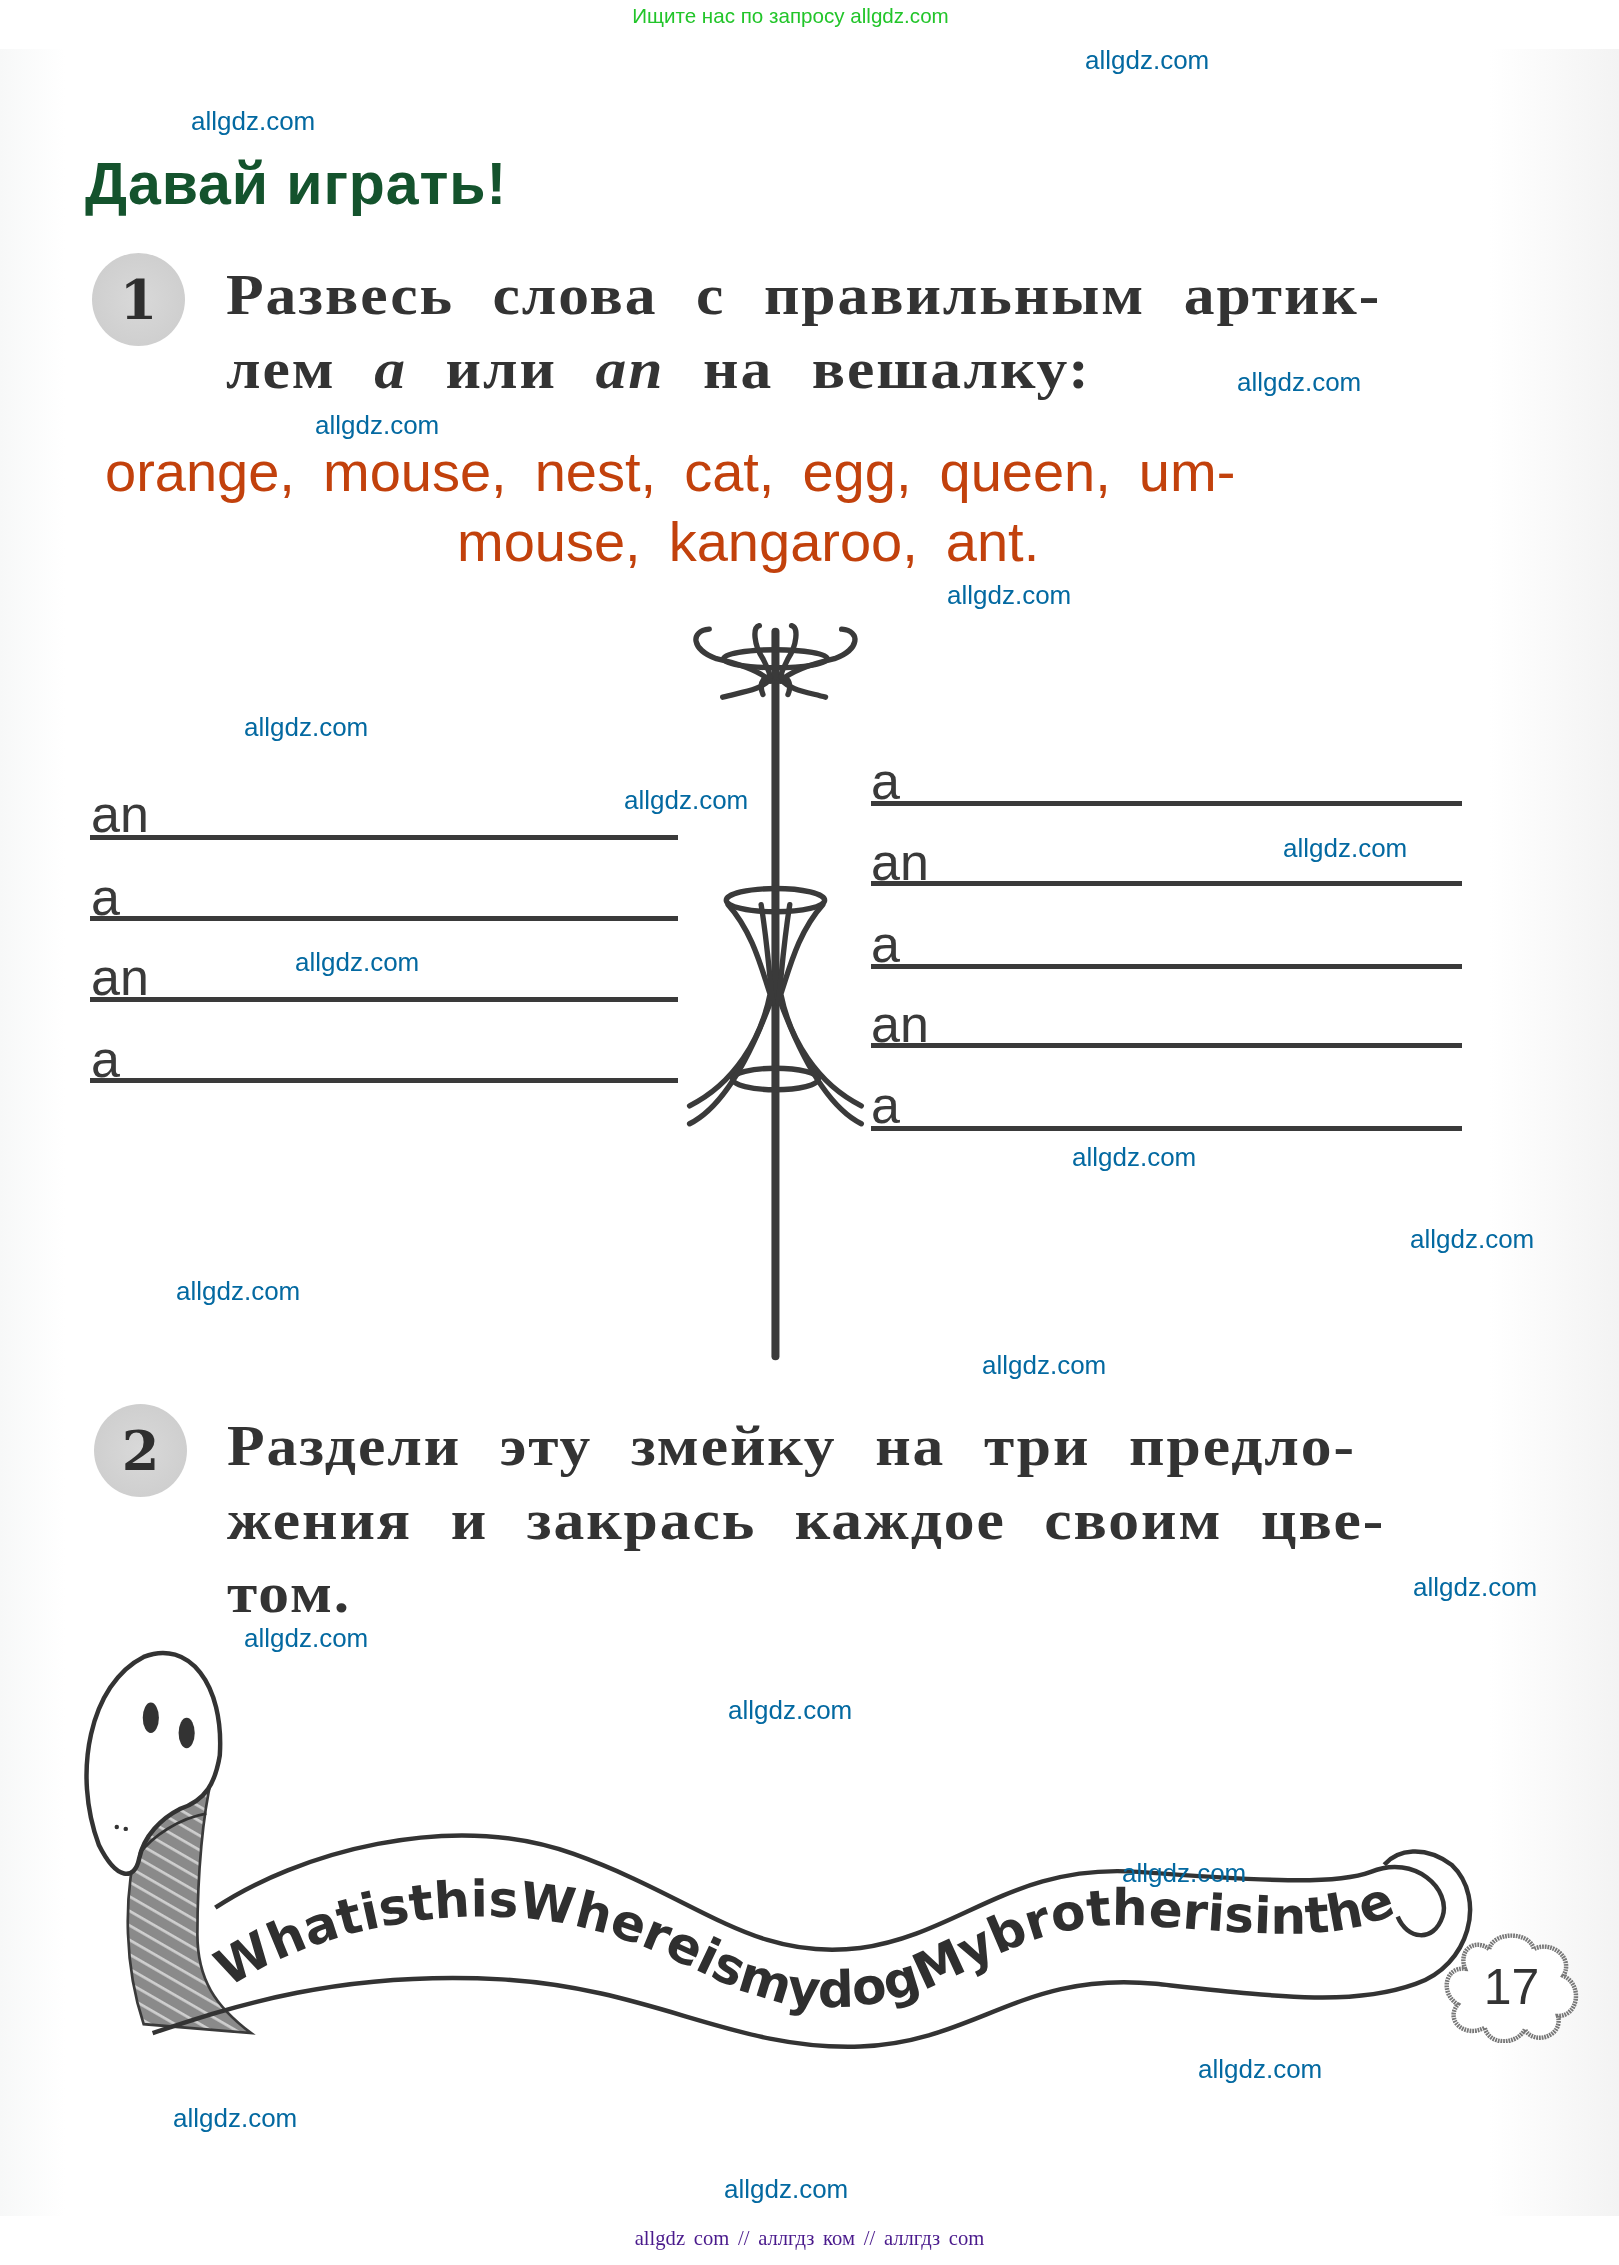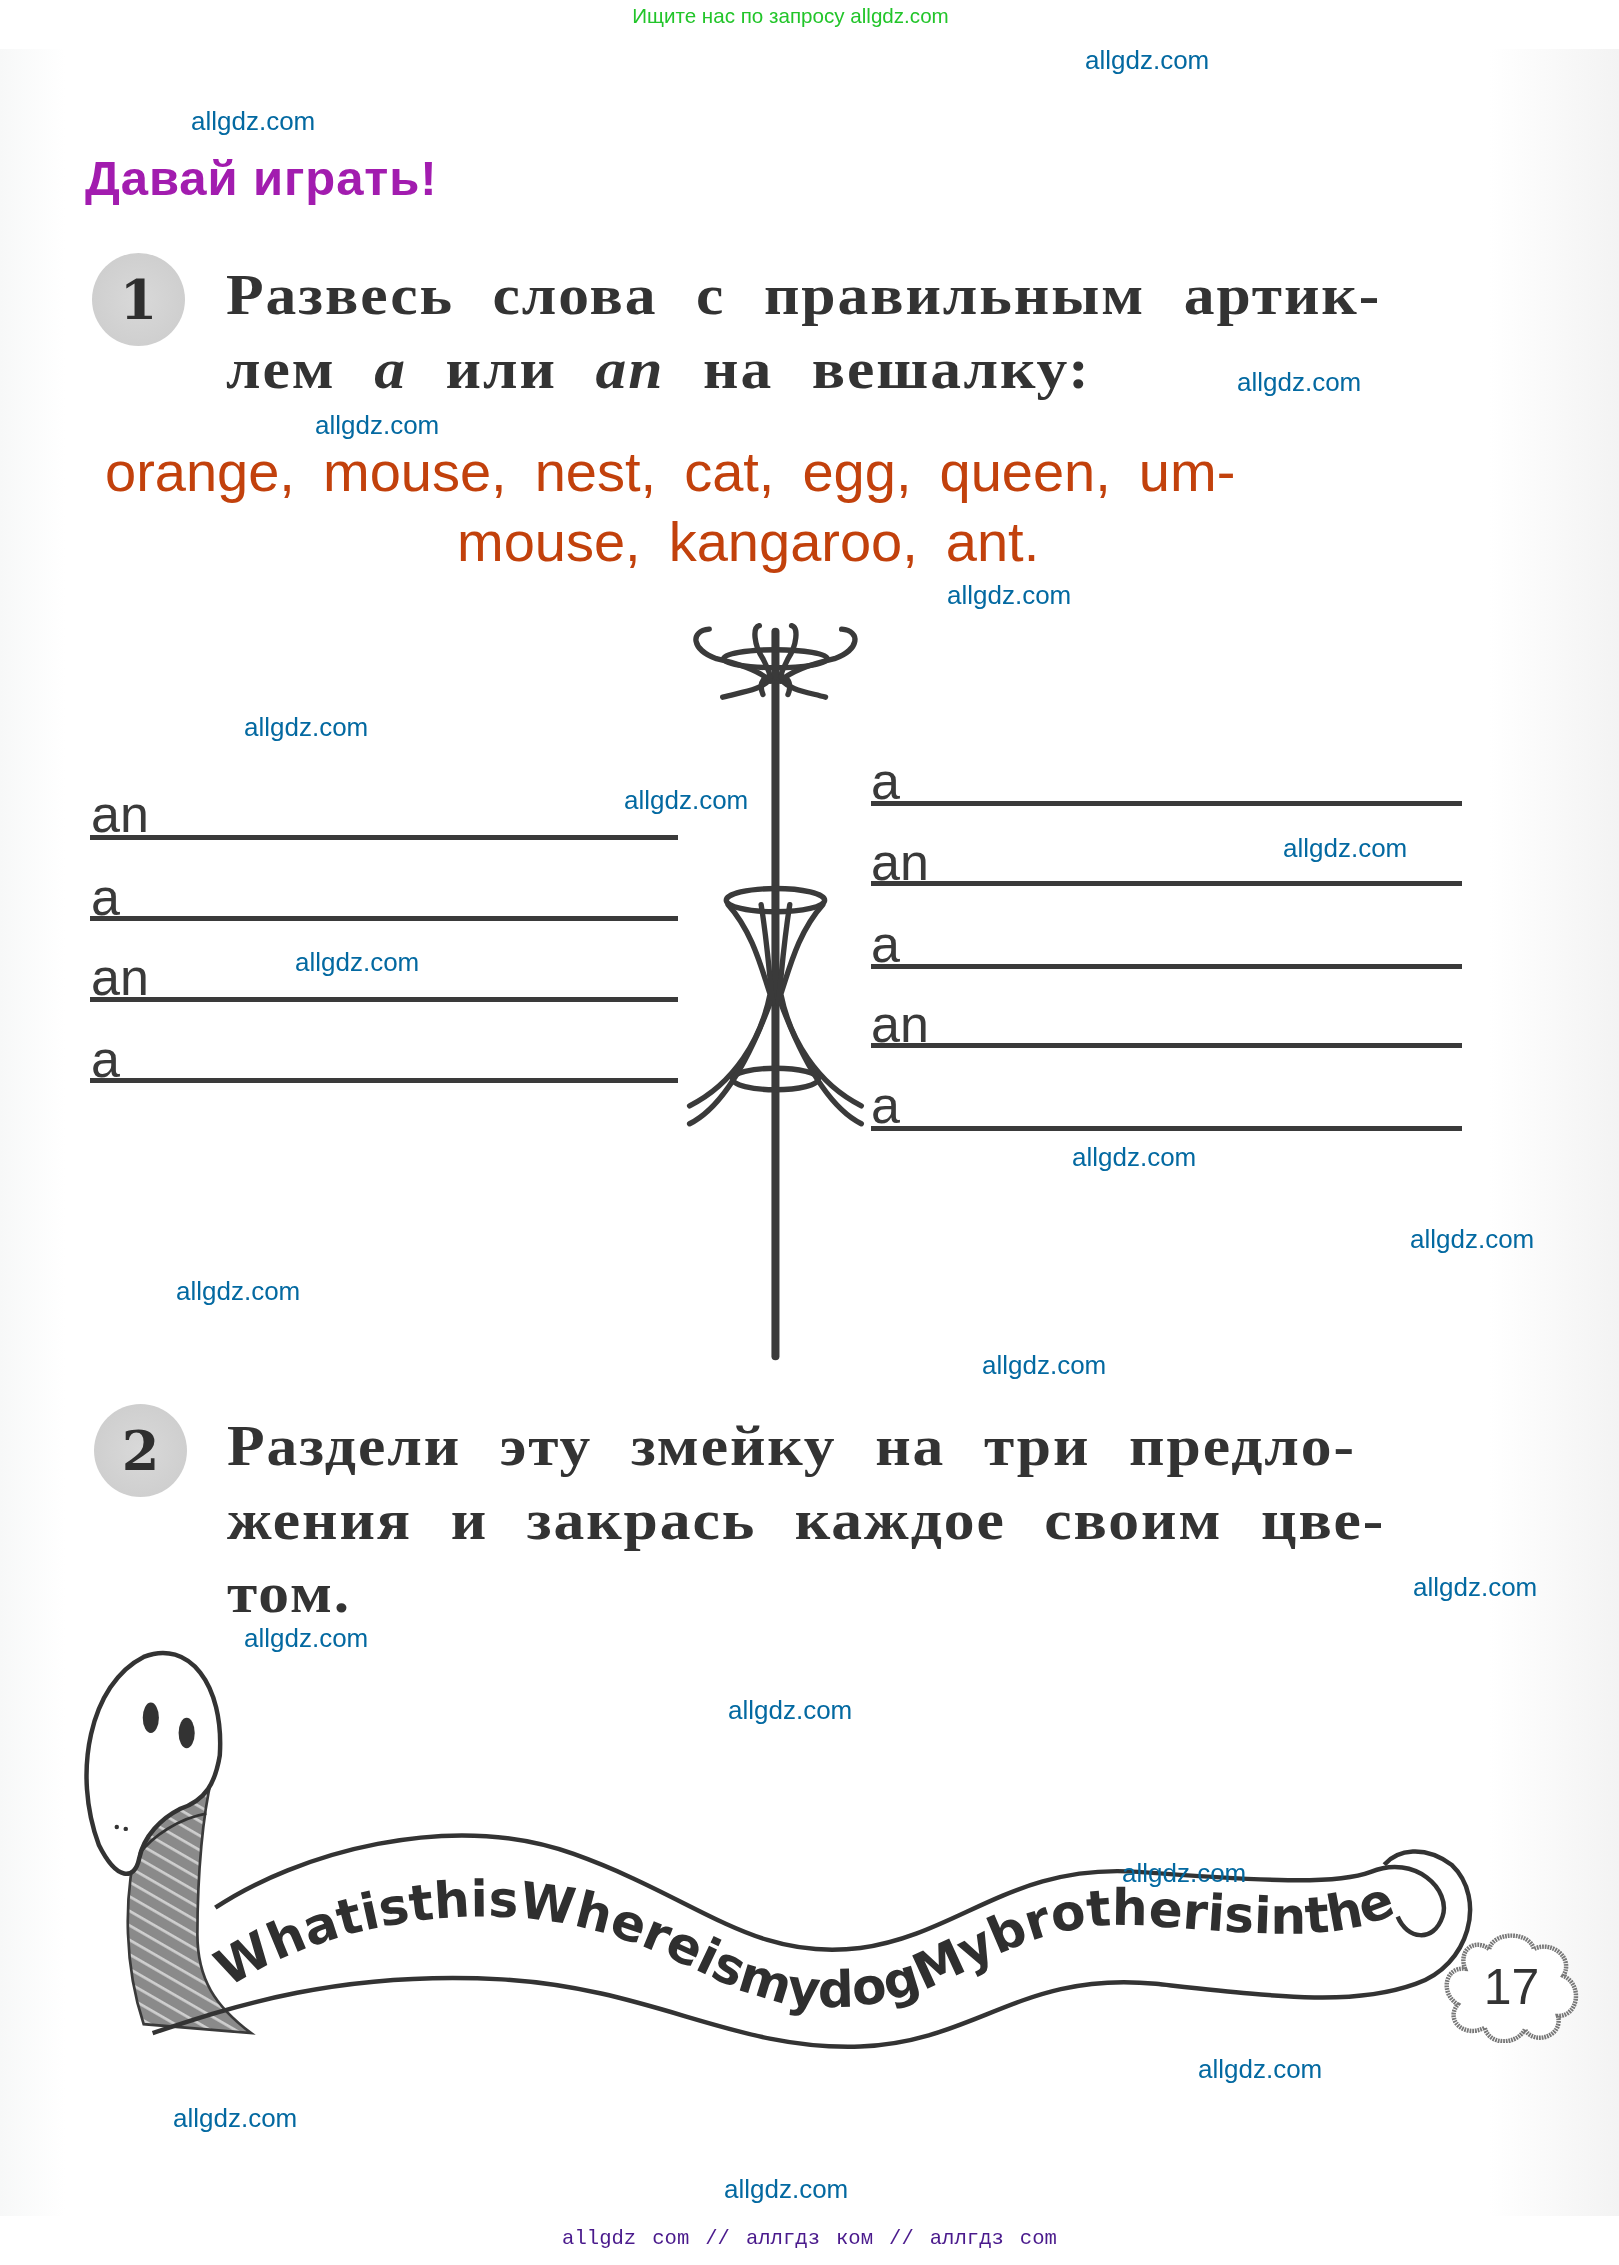--- a/index.html
+++ b/index.html
@@ -16,21 +16,21 @@
   }
   .top-banner {
     position:absolute; left:0; top:3.6px; width:1581px; text-align:center;
     color:#22c52a; font-size:20.6px; font-family:"Liberation Sans", sans-serif;
   }
   .watermark {
     position:absolute; color:#0369a1; font-size:26px;
     font-family:"Liberation Sans", sans-serif; white-space:nowrap;
   }
   .title {
-    left:85px; top:150px; font-size:49px; font-weight:bold; color:#a21caf;
+    left:85px; top:150px; font-size:59px; font-weight:bold; color:#14532d;
     font-family:"Liberation Sans", sans-serif; letter-spacing:0.9px;
   }
   .badge {
     position:absolute; width:93px; height:93px; border-radius:50%;
     background:radial-gradient(circle,#d9d9d9 0%,#cfcfcf 70%,#e2e2e2 100%);
     display:flex; align-items:center; justify-content:center;
     font-family:"DejaVu Serif", serif; font-weight:bold; font-size:54px; color:#2f2f2f;
   }
   .task-line {
     position:absolute; font-family:"Liberation Serif", serif; font-weight:bold;
@@ -52,21 +52,21 @@
   .page-num {
     position:absolute; left:1440px; top:1931px; width:143px; height:112px;
   }
   .page-num span {
     position:absolute; left:0; top:0; width:143px; height:112px;
     display:flex; align-items:center; justify-content:center;
     font-family:"Liberation Sans", sans-serif; font-size:50px; color:#333;
   }
   .footer {
     position:absolute; left:0; top:2227px; width:1619px; text-align:center;
-    color:#4a1a8c; font-size:20.6px; font-family:Liberation Mono, monospace;
+    color:#4a1a8c; font-size:20.6px; font-family:Liberation Serif, serif;
     word-spacing:3.6px;
   }
 </style>
 </head>
 <body>
 
 <div class="page-shade"></div>
 
 <div class="top-banner">Ищите нас по запросу allgdz.com</div>
 

